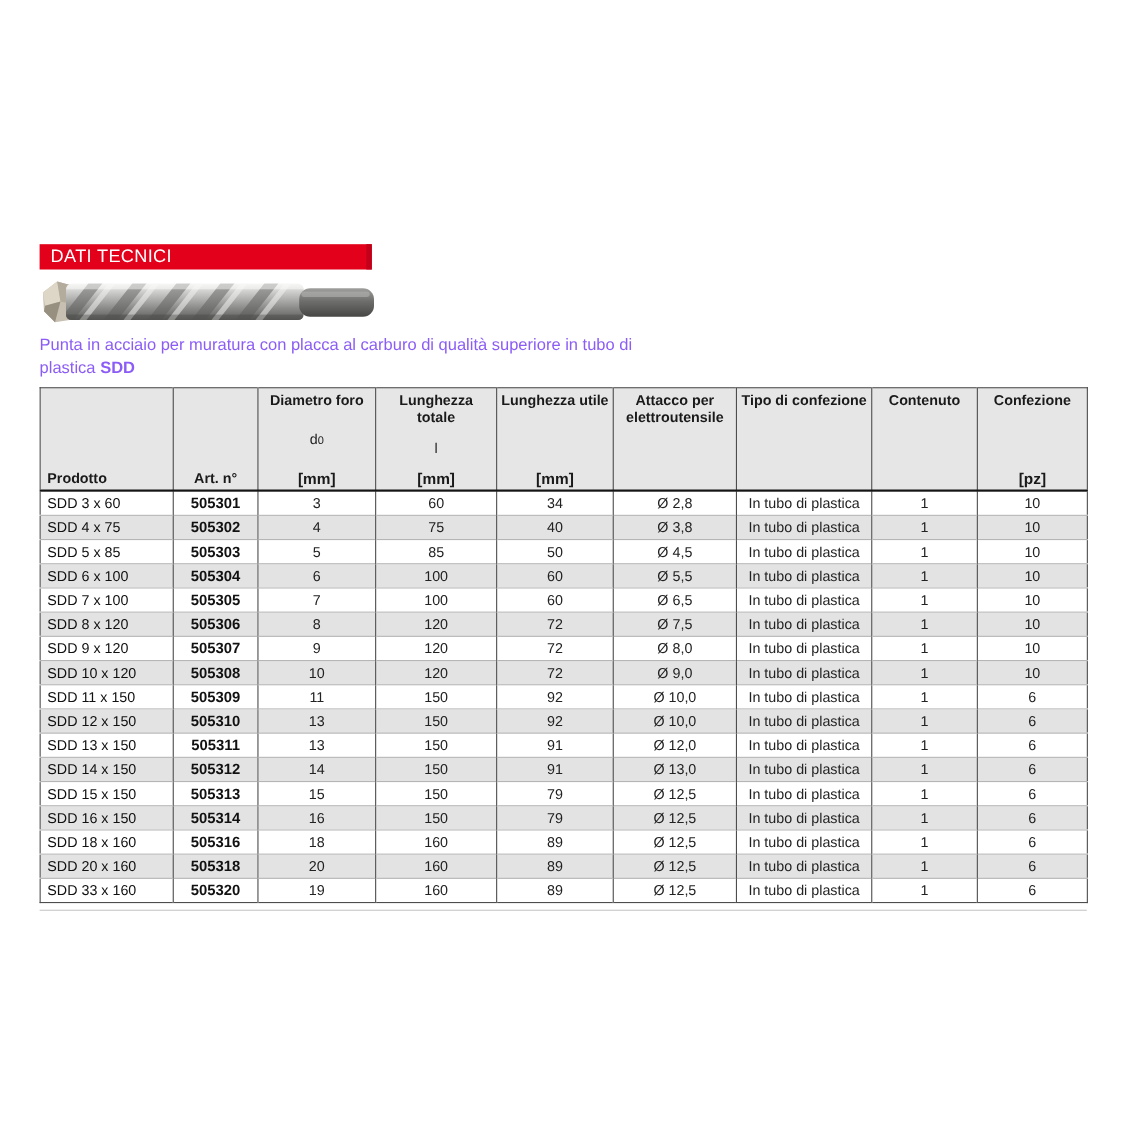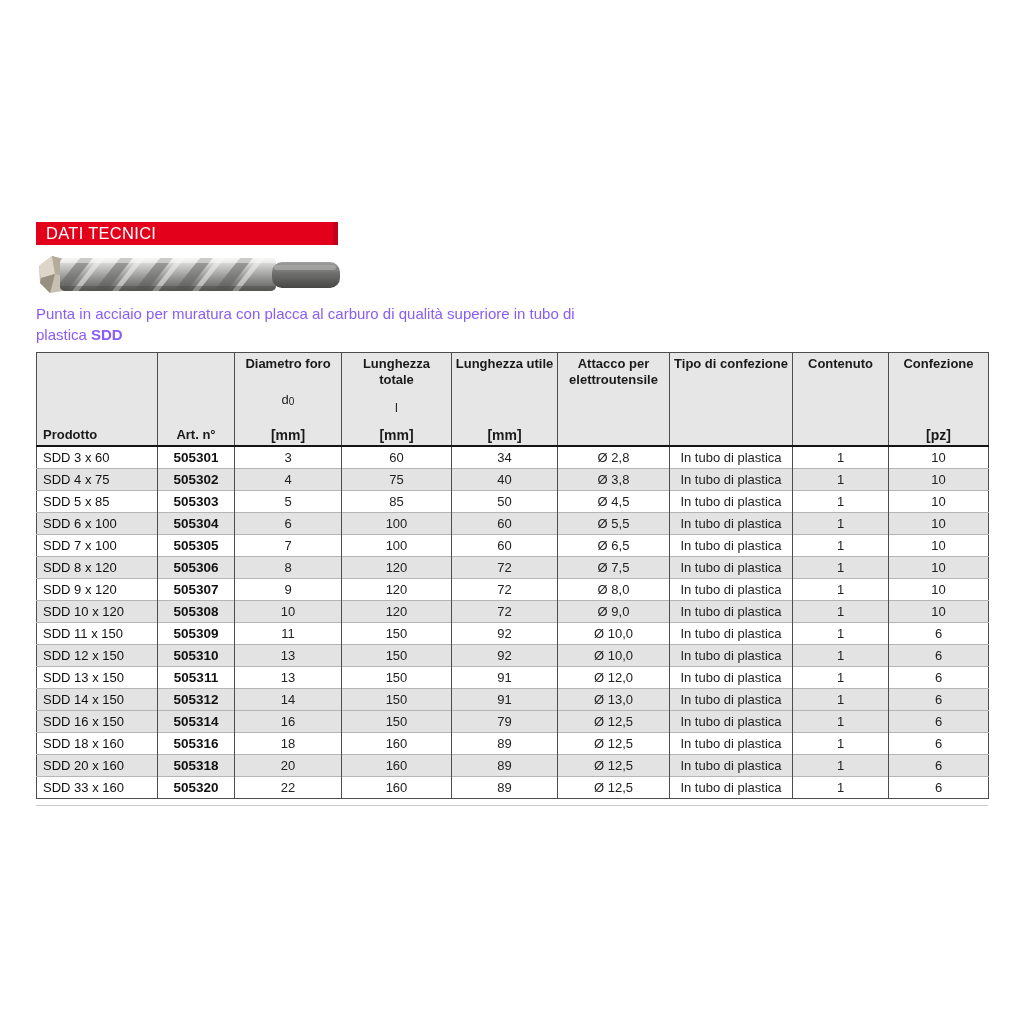--- a/index.html
+++ b/index.html
@@ -328,20 +328,31 @@
           <td>SDD 14 x 150</td>
           <td class="art">505312</td>
           <td>14</td>
           <td>150</td>
           <td>91</td>
           <td>Ø 13,0</td>
           <td>In tubo di plastica</td>
           <td>1</td>
           <td>6</td>
         </tr>
+        <tr>
+          <td>SDD 15 x 150</td>
+          <td class="art">505313</td>
+          <td>15</td>
+          <td>150</td>
+          <td>79</td>
+          <td>Ø 12,5</td>
+          <td>In tubo di plastica</td>
+          <td>1</td>
+          <td>6</td>
+        </tr>
         <tr class="alt">
           <td>SDD 16 x 150</td>
           <td class="art">505314</td>
           <td>16</td>
           <td>150</td>
           <td>79</td>
           <td>Ø 12,5</td>
           <td>In tubo di plastica</td>
           <td>1</td>
           <td>6</td>
@@ -364,21 +375,21 @@
           <td>160</td>
           <td>89</td>
           <td>Ø 12,5</td>
           <td>In tubo di plastica</td>
           <td>1</td>
           <td>6</td>
         </tr>
         <tr>
           <td>SDD 33 x 160</td>
           <td class="art">505320</td>
-          <td>22</td>
+          <td>19</td>
           <td>160</td>
           <td>89</td>
           <td>Ø 12,5</td>
           <td>In tubo di plastica</td>
           <td>1</td>
           <td>6</td>
         </tr>
       </tbody>
   </table>
   <div class="table-underline"></div>

